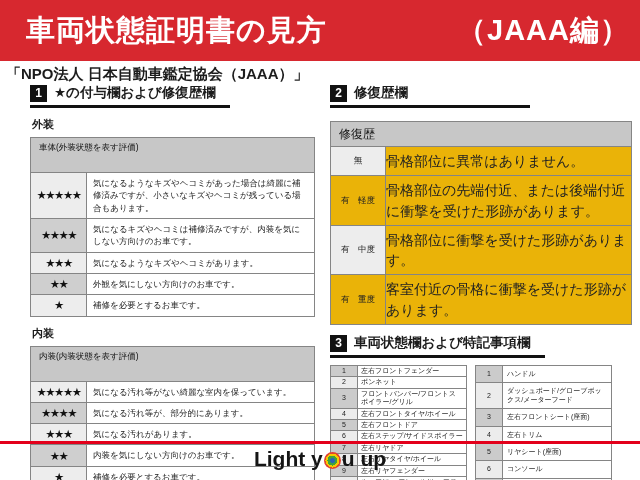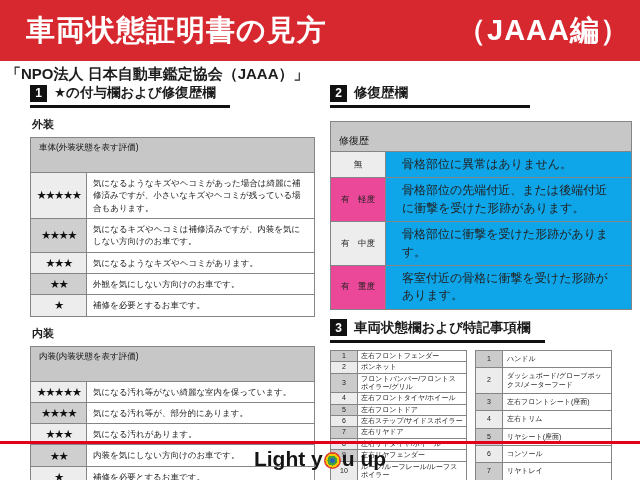--- a/index.html
+++ b/index.html
@@ -32,25 +32,25 @@
 
   .star-table{width:285px;}
   .star-table .thead td{background:#c7c7c7;padding:4px 8px 18px;font-size:8.5px;color:#111;}
   .star-table .stars{width:55px;text-align:center;font-size:11.5px;letter-spacing:-1.5px;
                      color:#111;padding:2px 0;}
   .star-table .desc{font-size:8.5px;line-height:1.45;padding:4px 6px;background:#fff;}
   .star-table tr:nth-child(2n) .stars{background:#ededed;}
   .star-table tr:nth-child(2n+1) .stars{background:#cfcfcf;}
 
   .repair-table{width:302px;margin-top:13px;}
-  .repair-table .thead td{background:#c7c7c7;padding:12px 8px 3px;font-size:10px;color:#111;}
+  .repair-table .thead td{background:#c7c7c7;padding:4px 8px 3px;font-size:12px;color:#111;}
   .repair-table .grade{width:50px;text-align:center;font-size:8.5px;white-space:nowrap;padding:3px 2px;}
-  .repair-table .desc{font-size:12px;line-height:1.45;padding:4px 16px;background:#0ea5e9;}
+  .repair-table .desc{font-size:14px;line-height:1.45;padding:4px 0;background:#eab308;}
   .repair-table tr:nth-child(2n) .grade{background:#ededed;}
-  .repair-table tr:nth-child(2n+1) .grade{background:#ec4899;}
+  .repair-table tr:nth-child(2n+1) .grade{background:#eab308;}
 
   .sec3{margin-top:9px;}
   .parts-wrap{display:flex;gap:8px;margin-top:7px;align-items:flex-start;}
   .parts-table td{font-size:7px;line-height:1.2;}
   .parts-table .pnum{width:26px;text-align:center;padding:1px 0;}
   .parts-table .plabel{background:#fff;padding:1px 3px;}
   .parts-left .plabel{width:102px;}
   .parts-right .plabel{width:100px;padding:4px 4px;}
   .parts-right .pnum{padding:4px 0;}
   .parts-table tr:nth-child(2n+1) .pnum{background:#cbcbcb;}

